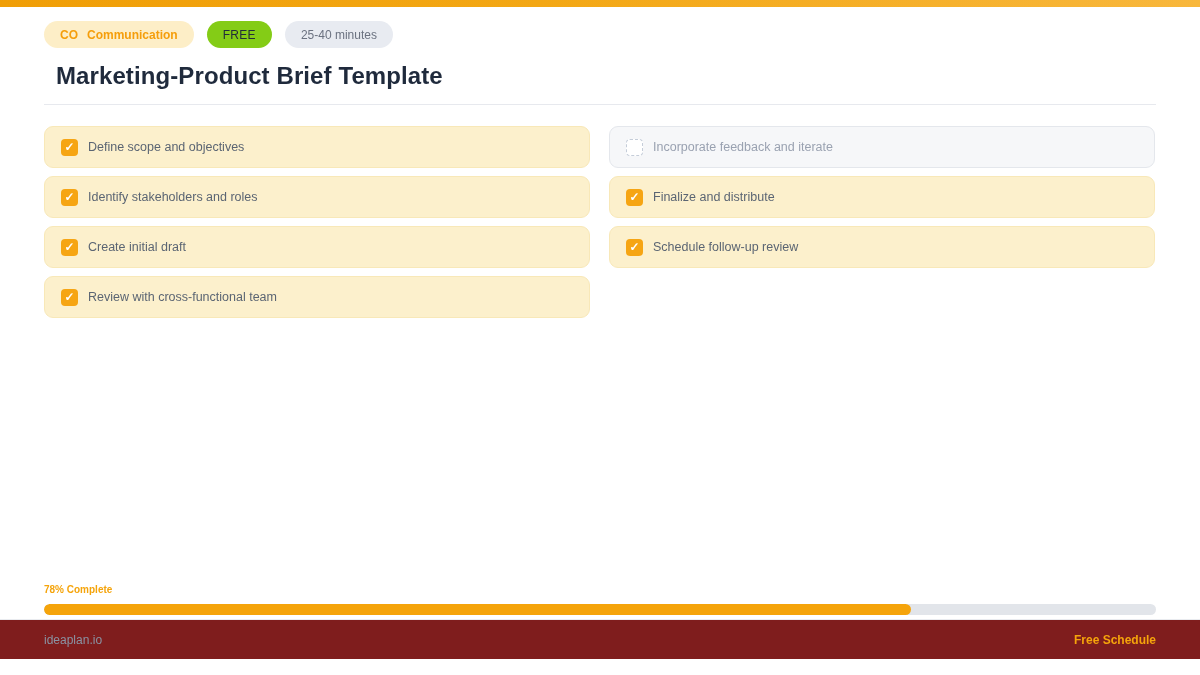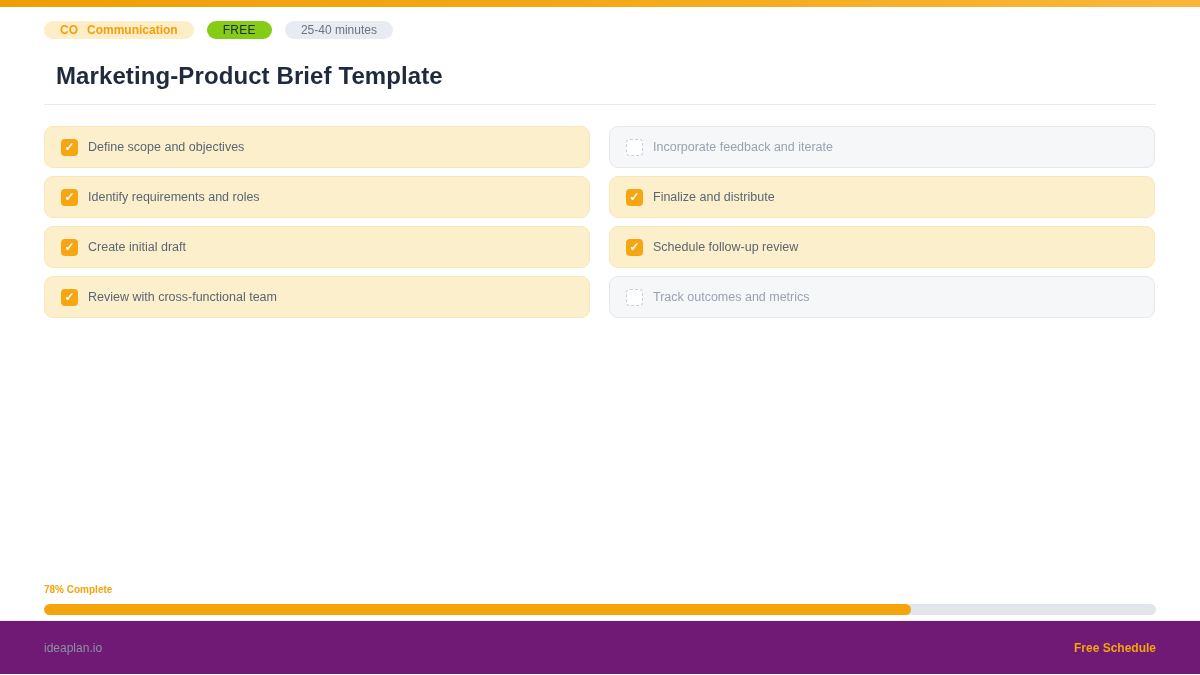--- a/index.html
+++ b/index.html
@@ -12,21 +12,21 @@
   }
   .topbar {
     position: absolute; top: 0; left: 0; right: 0; height: 7px;
     background: linear-gradient(90deg, #f09e06 0%, #f3a714 45%, #f8b73c 100%);
   }
   .badges {
     position: absolute; top: 21px; left: 44px;
     display: flex; gap: 13px; align-items: center;
   }
   .badge {
-    height: 18px; border-radius: 14px; padding: 0 16px;
+    height: 27px; border-radius: 14px; padding: 0 16px;
     display: inline-flex; align-items: center; font-size: 12px;
     white-space: nowrap;
   }
   .badge-category { background: #fdeec7; color: #f59e0b; font-weight: bold; }
   .badge-category .prefix { margin-right: 9px; }
   .badge-free { background: #84cc16; color: #222d3a; font-weight: normal; letter-spacing: .3px; }
   .badge-duration { background: #e8ebf1; color: #6b7280; font-weight: normal; }
   .page-title {
     position: absolute; top: 62px; left: 56px;
     font-size: 24px; font-weight: bold; color: #1f2a3c;
@@ -68,22 +68,22 @@
     font-size: 10px; font-weight: bold; color: #f5a40b;
   }
   .progress-track {
     position: absolute; top: 604px; left: 44px; right: 44px;
     height: 11px; border-radius: 6px; background: #e2e5ea; overflow: hidden;
   }
   .progress-fill {
     height: 100%; border-radius: 6px; background: #f5a40b;
   }
   .footer {
-    position: absolute; left: 0; right: 0; bottom: 1px; height: 54px;
-    background: #701a75; border-top: 1px solid #e9ebef;
+    position: absolute; left: 0; right: 0; bottom: 16px; height: 40px;
+    background: #7f1d1d; border-top: 1px solid #e9ebef;
     display: flex; align-items: center; justify-content: space-between;
     padding: 0 44px;
   }
   .footer-site { font-size: 12px; color: #8a93a3; }
   .footer-badge { font-size: 12px; font-weight: bold; color: #f5a40b; }
 </style>
 </head>
 <body>
 
 <div class="topbar"></div>
@@ -102,21 +102,21 @@
 <div class="divider"></div>
 
 <div class="checklist">
   <div class="checklist-col">
       <div class="item checked">
         <span class="checkbox">✓</span>
         <span class="item-label">Define scope and objectives</span>
       </div>
       <div class="item checked">
         <span class="checkbox">✓</span>
-        <span class="item-label">Identify requirements and roles</span>
+        <span class="item-label">Identify stakeholders and roles</span>
       </div>
       <div class="item checked">
         <span class="checkbox">✓</span>
         <span class="item-label">Create initial draft</span>
       </div>
       <div class="item checked">
         <span class="checkbox">✓</span>
         <span class="item-label">Review with cross-functional team</span>
       </div>
     </div>
@@ -126,24 +126,20 @@
         <span class="item-label">Incorporate feedback and iterate</span>
       </div>
       <div class="item checked">
         <span class="checkbox">✓</span>
         <span class="item-label">Finalize and distribute</span>
       </div>
       <div class="item checked">
         <span class="checkbox">✓</span>
         <span class="item-label">Schedule follow-up review</span>
       </div>
-      <div class="item unchecked">
-        <span class="checkbox"></span>
-        <span class="item-label">Track outcomes and metrics</span>
-      </div>
     </div>
 </div>
 
 <div class="progress-label">78% Complete</div>
 <div class="progress-track">
   <div class="progress-fill" style="width: 78%;"></div>
 </div>
 
 <div class="footer">
   <span class="footer-site">ideaplan.io</span>

